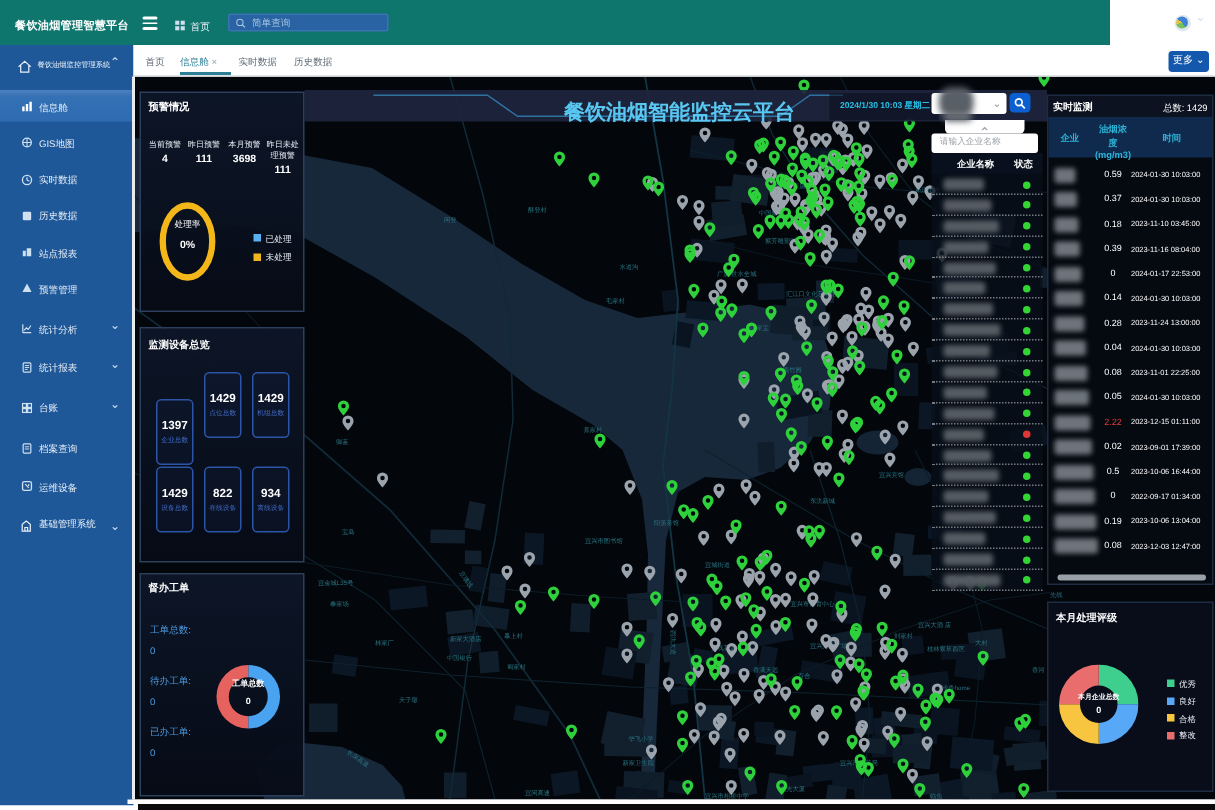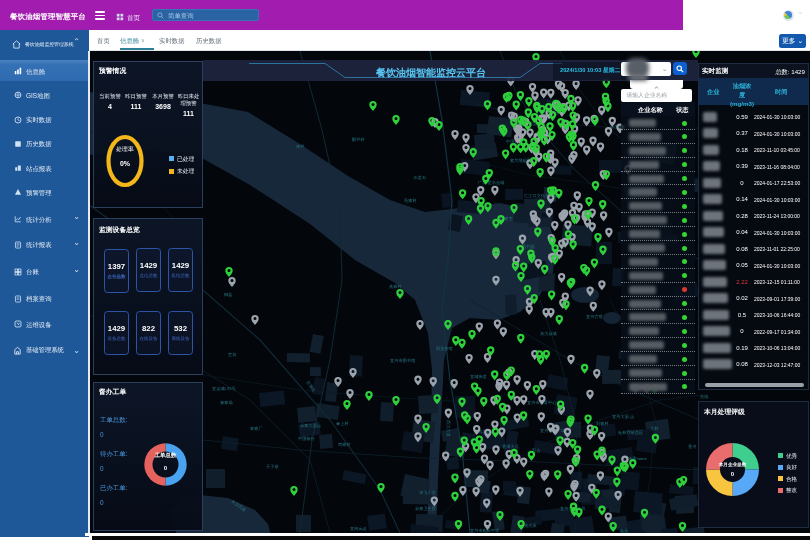--- a/index.html
+++ b/index.html
@@ -1,20 +1,20 @@
 <!DOCTYPE html>
 <html><head><meta charset="utf-8">
 <style>
 * { margin:0; padding:0; box-sizing:border-box; }
 html,body { width:810px; height:540px; overflow:hidden; background:#000;
   font-family:"Liberation Sans", sans-serif; }
 #stage { position:relative; width:810px; height:540px; background:#fff; overflow:hidden; }
 
 
-#nav { position:absolute; left:0; top:0; width:683px; height:30px; background:#a21caf; z-index:50; }
+#nav { position:absolute; left:0; top:0; width:740px; height:30px; background:#0f766e; z-index:50; }
 #nav .title { position:absolute; left:10px; top:12px; color:#fff; font-size:7.4px; font-weight:bold; letter-spacing:0.2px; }
 #burger { position:absolute; left:95px; top:11px; width:10px; height:10px; }
 #burger div { height:1.5px; background:#fff; margin-bottom:2px; border-radius:1px; }
 #crumb { position:absolute; left:116px; top:12.5px; color:#e8f0f8; font-size:6.5px; }
 #crumb svg { vertical-align:-1px; margin-right:3px; }
 #nsearch { position:absolute; left:152px; top:8.5px; width:107px; height:12.5px; background:#2a63a4;
   border:1px solid #3a72b2; border-radius:2px; color:#a9c6e2; font-size:6.4px; line-height:11px; padding-left:15px; }
 #nsearch svg { position:absolute; left:4px; top:2.5px; width:7px; height:7px; }
 .nicon { position:absolute; top:7px; }
 
@@ -47,21 +47,21 @@
 
 
 #map { position:absolute; left:89px; top:51px; width:721px; height:482px; background:#04070d; overflow:hidden; }
 #vline { position:absolute; left:88px; top:51px; width:1.5px; height:482px; background:#e8eaed; z-index:60; }
 #botline { position:absolute; left:85px; top:533px; width:725px; height:2.5px; background:#fdfdfd; z-index:60; }
 #botblack { position:absolute; left:92px; top:535.5px; width:718px; height:4.5px; background:#0a0a0a; z-index:60; }
 #botwhite { position:absolute; left:0px; top:536.5px; width:92px; height:3.5px; background:#fdfdfd; z-index:60; }
 
 
 #banner { position:absolute; left:114px; top:9px; width:495px; height:21px; background:rgba(30,37,62,0.92); z-index:5; }
-#btitle { position:absolute; left:173px; top:5.5px; color:#58c7f2; font-size:10px; font-weight:bold; letter-spacing:0px; }
+#btitle { position:absolute; left:173px; top:5.5px; color:#58c7f2; font-size:14px; font-weight:bold; letter-spacing:0px; }
 #bdate { position:absolute; left:357px; top:7px; color:#27c3e9; font-size:5.7px; font-weight:bold; }
 
 
 .panel { position:absolute; background:linear-gradient(180deg,rgba(13,22,40,0.95),rgba(6,11,22,0.95));
   border:1px solid #2c3f5c; z-index:10; }
 .ptitle { position:absolute; left:5px; top:4px; color:#fff; font-size:6.8px; font-weight:bold; }
 
 
 #pa { left:93px; top:61px; width:110px; height:147px; }
 .stat { position:absolute; top:31px; text-align:center; color:#e8eef5; font-size:5.4px; }
@@ -749,42 +749,42 @@
     <svg id="gauge" width="46" height="60">
         <ellipse cx="23" cy="30" rx="16.5" ry="24" fill="none" stroke="#f4b71a" stroke-width="4.2"></ellipse>
       </svg>
     <div id="gtext">处理率<b>0%</b></div>
     <div class="leg" style="top:92.5px;"><i style="background:#57b1f0"></i>已处理</div>
     <div class="leg" style="top:105px;"><i style="background:#f0b41e"></i>未处理</div>
   </div>
 
   <div class="panel" id="pb">
     <div class="ptitle" style="top:6px">监测设备总览</div>
-    <div class="box" style="left:10px; top:30px;font-weight:bold;">
+    <div class="box" style="left:10px; top:47px;">
         <b>1397</b>
         <span>企业总数</span>
       </div>
     <div class="box" style="left:42px; top:29px;">
         <b>1429</b>
         <span>点位总数</span>
       </div>
     <div class="box" style="left:74px; top:29px;">
         <b>1429</b>
         <span>机组总数</span>
       </div>
     <div class="box" style="left:10px; top:92px;">
         <b>1429</b>
         <span>设备总数</span>
       </div>
     <div class="box" style="left:42px; top:92px;">
         <b>822</b>
         <span>在线设备</span>
       </div>
     <div class="box" style="left:74px; top:92px;">
-        <b>532</b>
+        <b>934</b>
         <span>离线设备</span>
       </div>
   </div>
 
   <div class="panel" id="pc">
     <div class="ptitle">督办工单</div>
     <div class="wu" style="top:33px;">工单总数:</div>
     <div class="wu" style="top:48px;">0</div>
     <div class="wu" style="top:67px;">待办工单:</div>
     <div class="wu" style="top:82px;">0</div>

